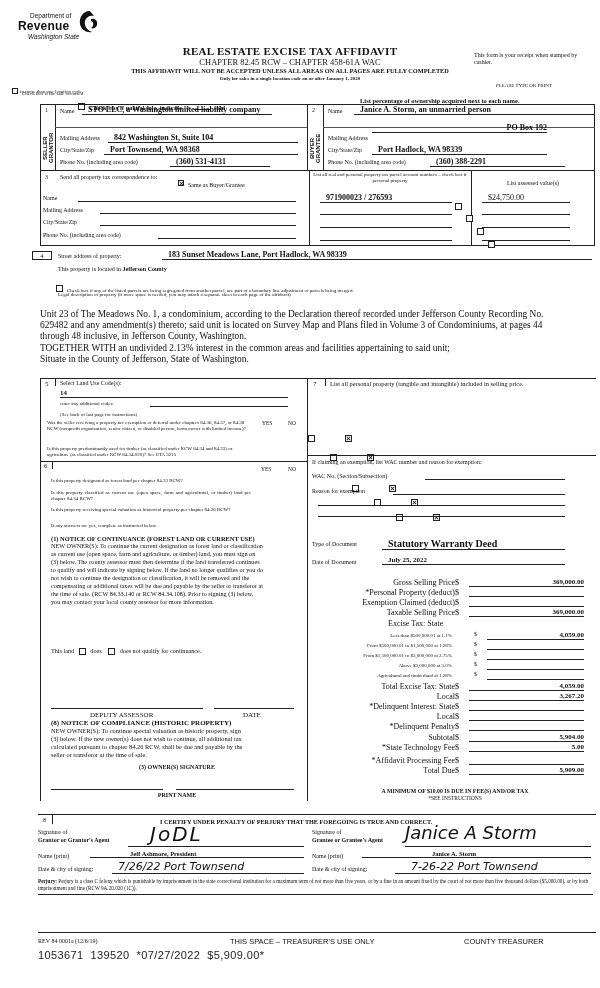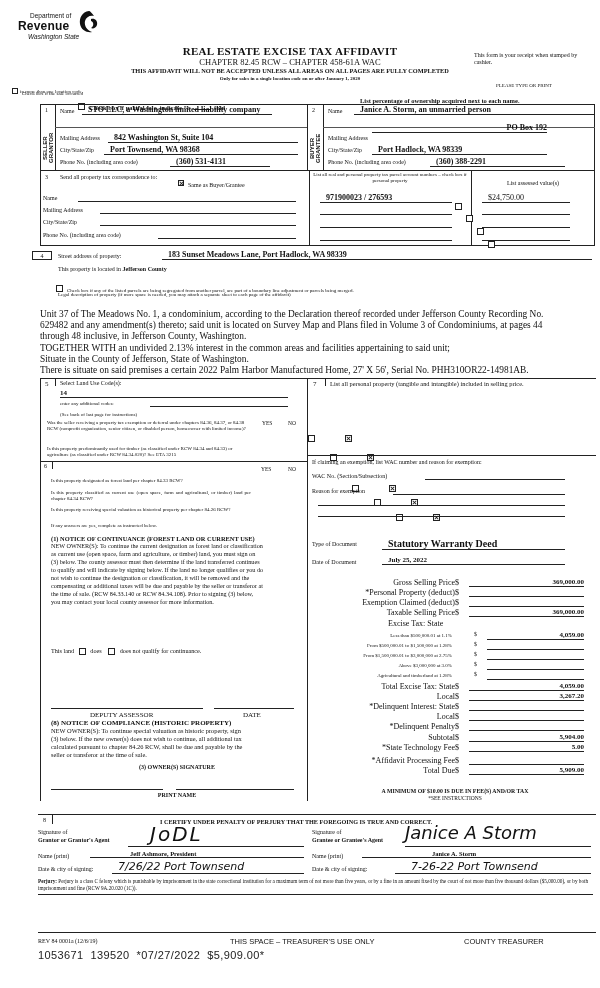--- a/index.html
+++ b/index.html
@@ -147,26 +147,25 @@
   <span>This property is located in</span>
   <span class="b">Jefferson County</span>
 </div>
 <div class="abs" style="left:56px;top:278px;">
   <span class="cb"></span>
   <span class="t5">Check box if any of the listed parcels are being segregated from another parcel, are part of a boundary line adjustment or parcels being merged.</span>
 </div>
 <div class="abs t5" style="left:58px;top:292px;">Legal description of property (if more space is needed, you may attach a separate sheet to each page of the affidavit)</div>
 
 <div class="abs legal" style="left:40px;top:309px;width:555px;">
-  <p>Unit 37 of The Meadows No. 1, a condominium, according to the Declaration thereof recorded under Jefferson County Recording No.</p>
+  <p>Unit 23 of The Meadows No. 1, a condominium, according to the Declaration thereof recorded under Jefferson County Recording No.</p>
   <p>629482 and any amendment(s) thereto; said unit is located on Survey Map and Plans filed in Volume 3 of Condominiums, at pages 44</p>
   <p>through 48 inclusive, in Jefferson County, Washington.</p>
   <p>TOGETHER WITH an undivided 2.13% interest in the common areas and facilities appertaining to said unit;</p>
   <p>Situate in the County of Jefferson, State of Washington.</p>
-  <p>There is situate on said premises a certain 2022 Palm Harbor Manufactured Home, 27' X 56', Serial No. PHH310OR22-14981AB.</p>
 </div>
 
 
 <div class="hline" style="left:40px;top:378px;width:556px;"></div>
 <div class="vline" style="left:40px;top:378px;height:423px;"></div>
 <div class="vline" style="left:307px;top:378px;height:423px;"></div>
 <div class="vline" style="left:55px;top:378px;height:8px;"></div>
 <div class="vline" style="left:325px;top:378px;height:8px;"></div>
 
 <div class="num" style="left:45px;top:380px;font-size:7px;">5</div>

